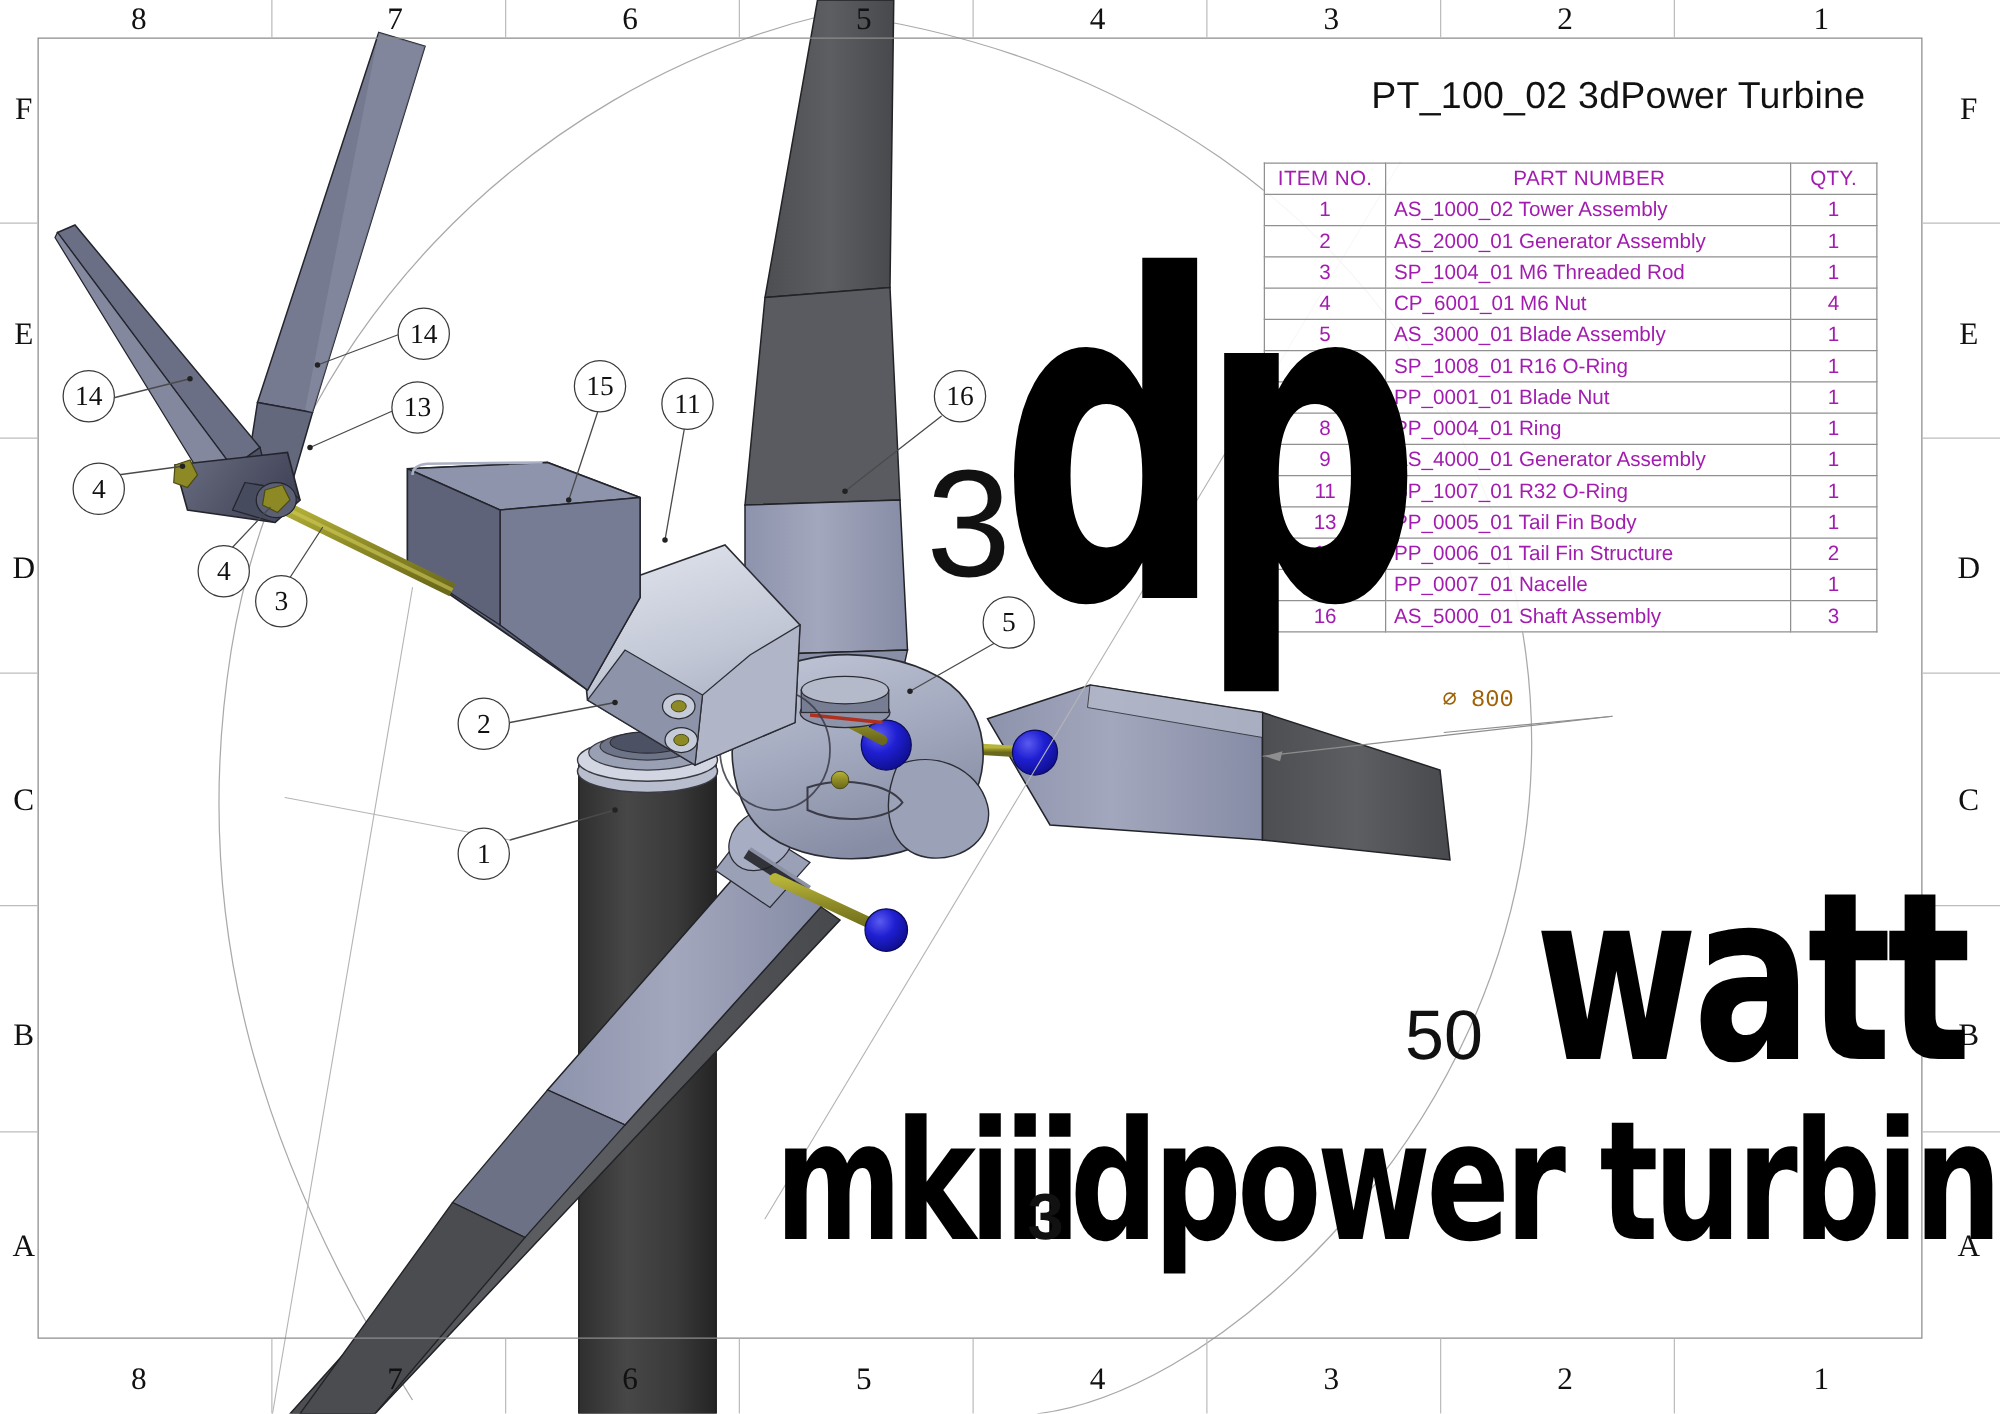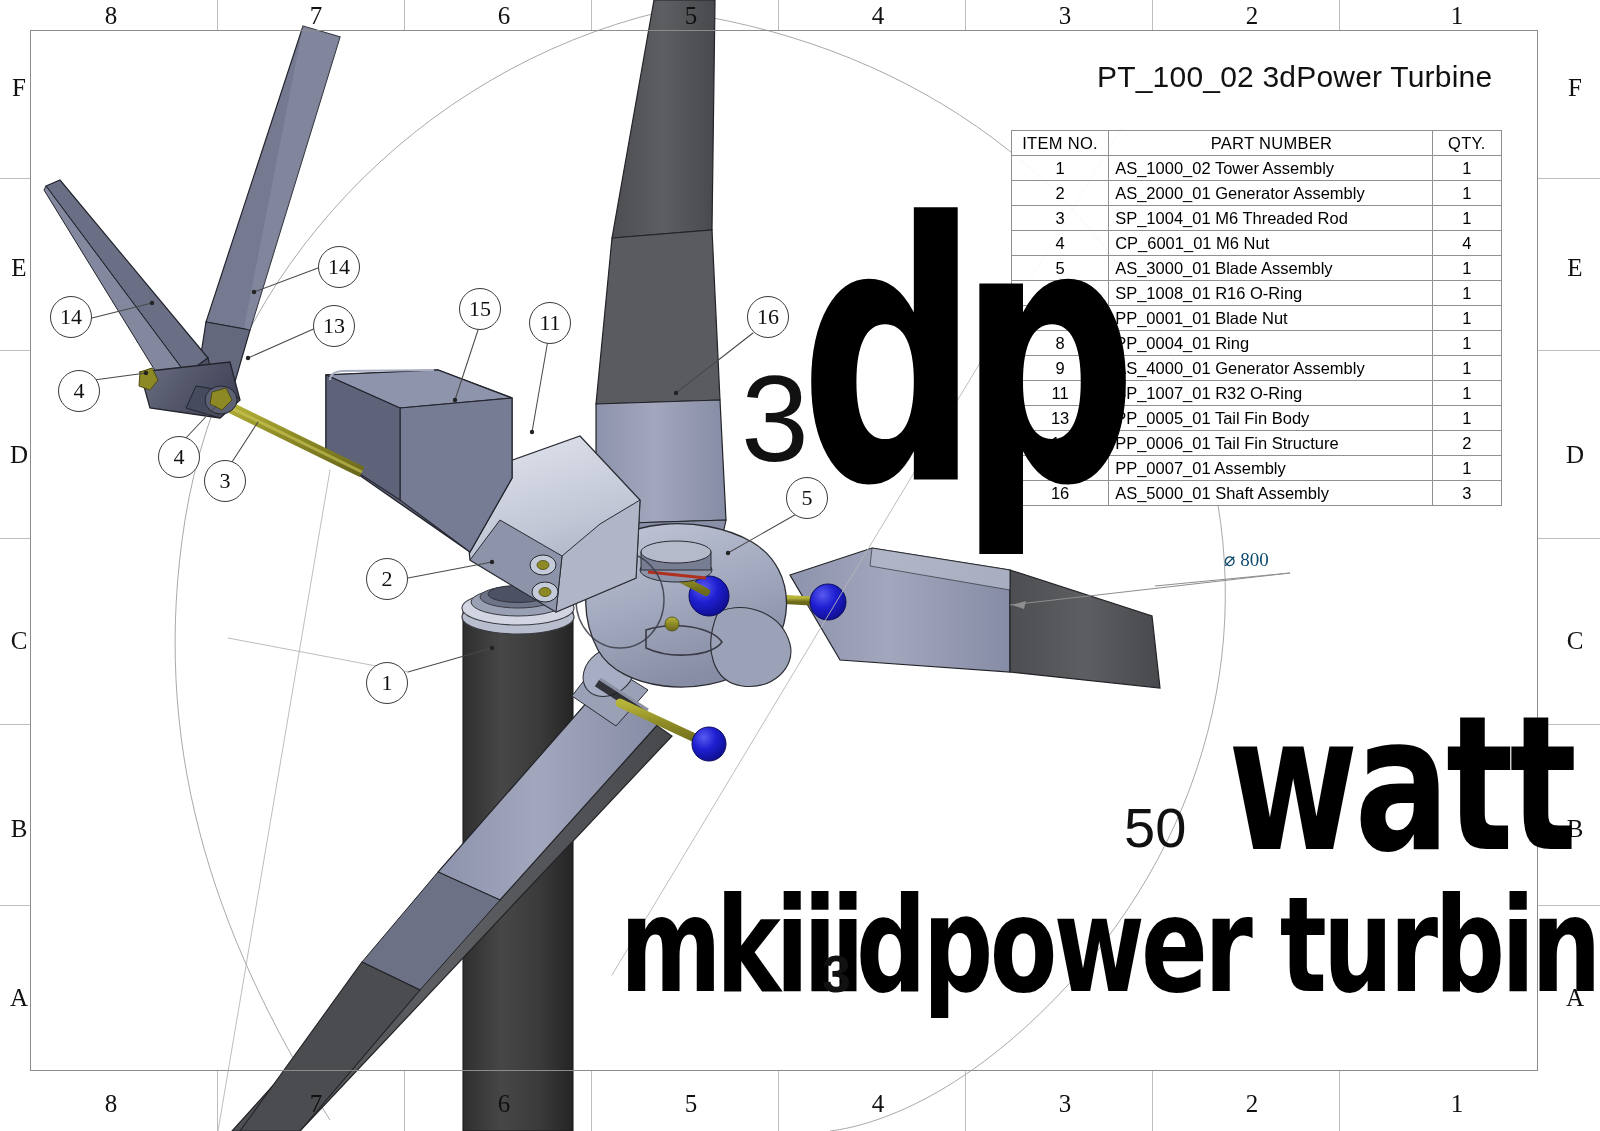--- a/index.html
+++ b/index.html
@@ -88,40 +88,40 @@
     left: 1011px;
     top: 130px;
     width: 491px;
     border-collapse: collapse;
     background: rgba(255,255,255,0.9);
     font-family: "Liberation Sans", sans-serif;
   }
   #bom th, #bom td {
     border: 1px solid #909090;
     font-size: 16.5px;
-    color: #000000;
+    color: #a21caf;
     padding: 1px 4px;
     height: 22px;
     font-weight: normal;
     line-height: 1;
   }
   #bom th { text-align: center; font-weight: normal; letter-spacing: .3px;}
   #bom .c-item  { width: 92px;  text-align: center; }
   #bom .c-part  { width: 330px; text-align: left; padding-left: 6px; }
   #bom .c-qty   { width: 62px;  text-align: center; }
   #bom thead th.c-part { text-align: center; }
 
   
   #dim-800 {
     position: absolute;
-    left: 1224px;
+    left: 1154px;
     top: 548px;
-    font-family: Liberation Serif, serif;
+    font-family: Liberation Mono, monospace;
     font-size: 19px;
-    color: #0c4a6e;
+    color: #a16207;
     white-space: nowrap;
   }
 
   
   .grunge {
     position: absolute;
     font-family: "DejaVu Sans", sans-serif;
     font-weight: bold;
     color: #000;
     white-space: nowrap;
@@ -537,21 +537,21 @@
           <td class="c-part">PP_0005_01 Tail Fin Body</td>
           <td class="c-qty">1</td>
         </tr>
         <tr>
           <td class="c-item">14</td>
           <td class="c-part">PP_0006_01 Tail Fin Structure</td>
           <td class="c-qty">2</td>
         </tr>
         <tr>
           <td class="c-item">15</td>
-          <td class="c-part">PP_0007_01 Assembly</td>
+          <td class="c-part">PP_0007_01 Nacelle</td>
           <td class="c-qty">1</td>
         </tr>
         <tr>
           <td class="c-item">16</td>
           <td class="c-part">AS_5000_01 Shaft Assembly</td>
           <td class="c-qty">3</td>
         </tr>
       </tbody>
   </table>
 

